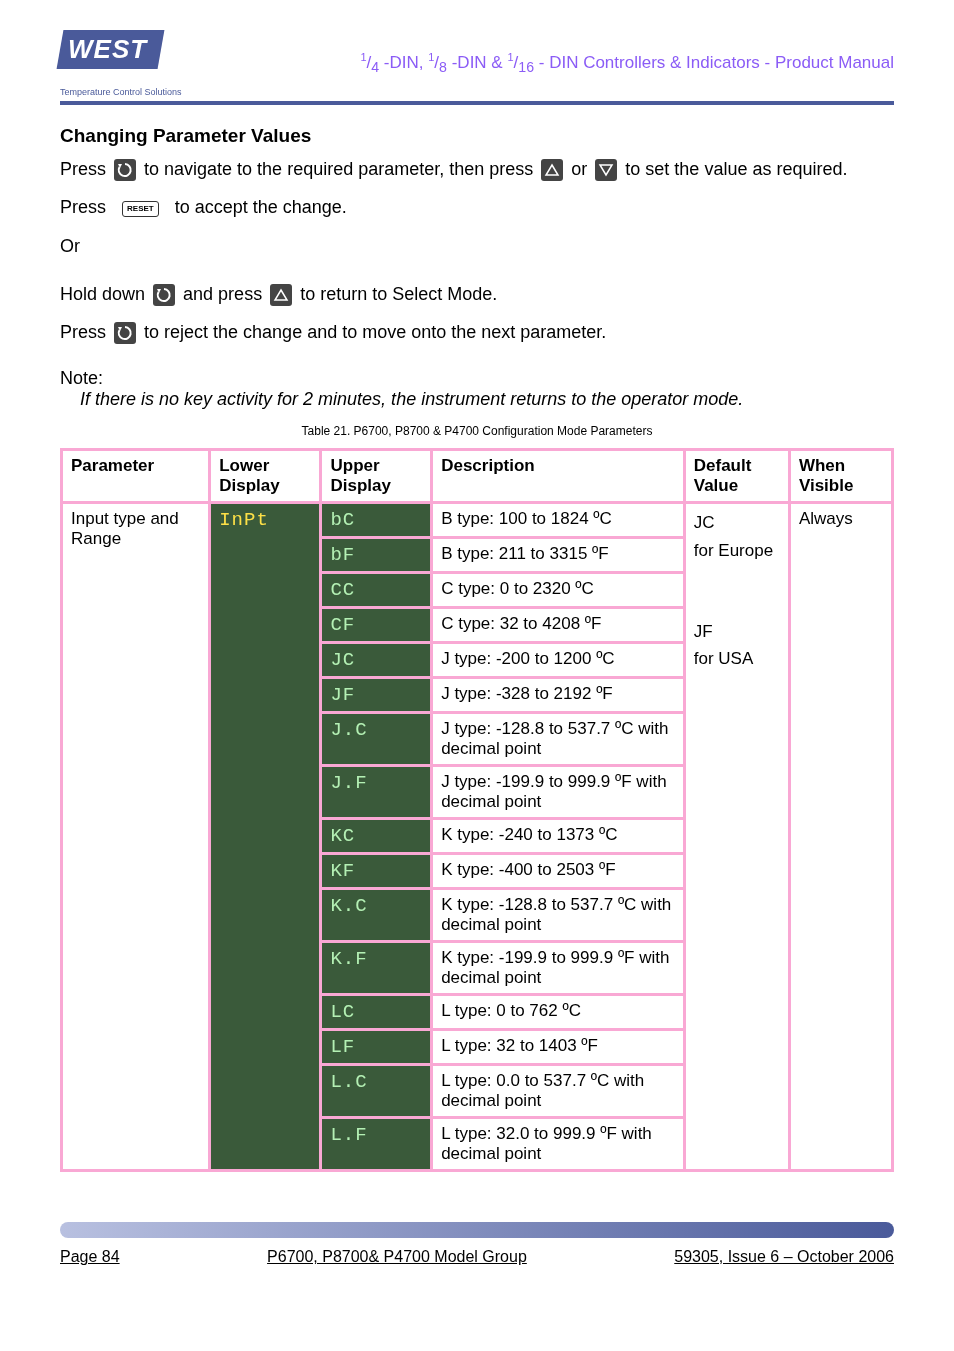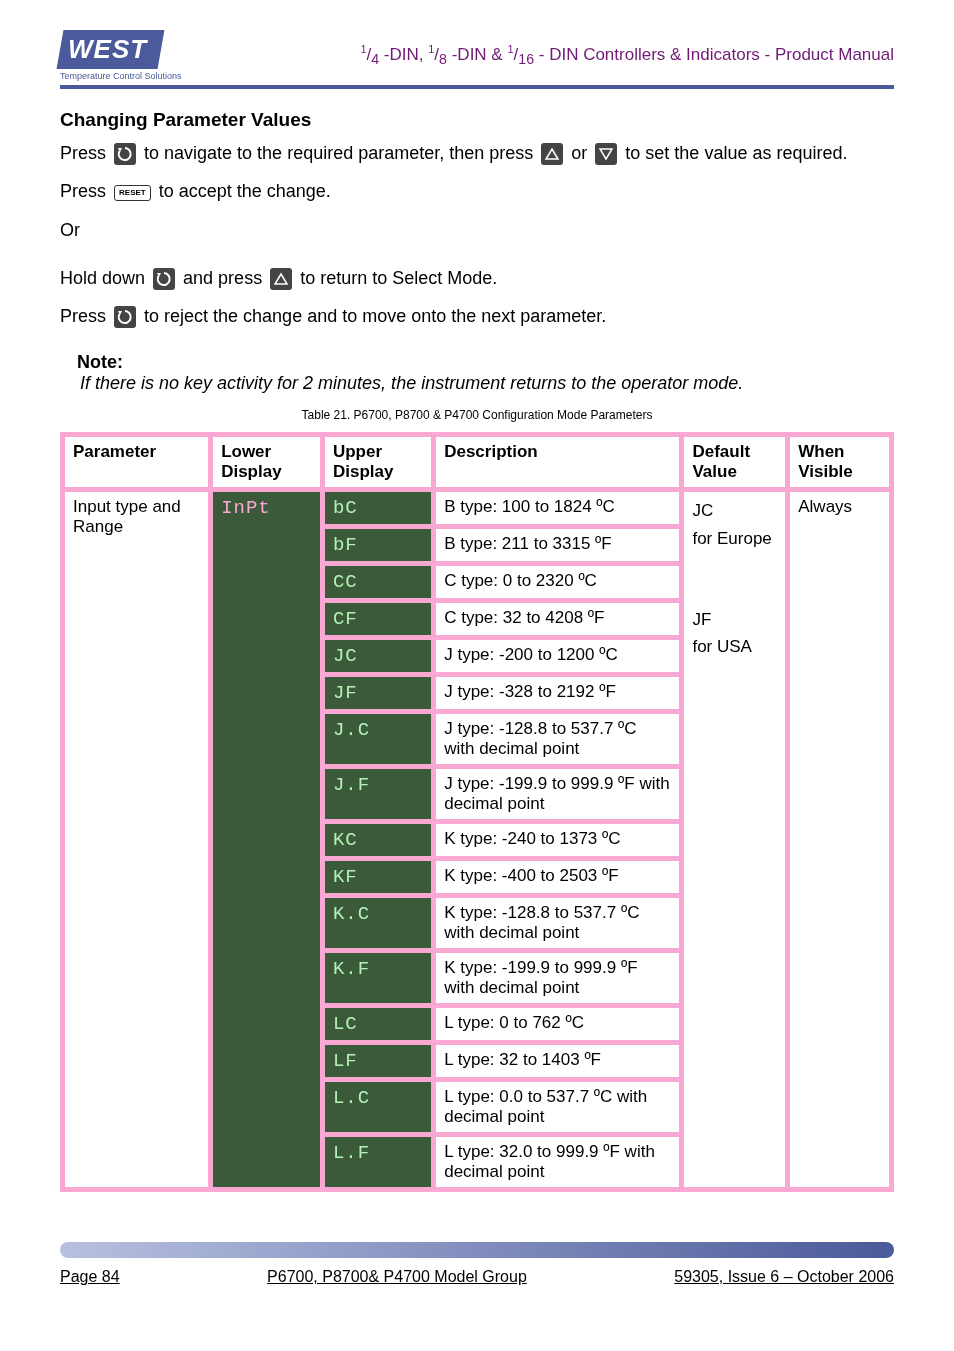--- a/index.html
+++ b/index.html
@@ -35,26 +35,26 @@
     font-weight: bold;
     font-size: 26px;
     padding: 4px 14px 4px 8px;
     letter-spacing: 1px;
     transform: skewX(-10deg);
   }
   .logo-main span { display:inline-block; transform: skewX(10deg);}
   .logo-sub {
     font-size: 9px;
     color: #4a5a9a;
-    margin-top: 2px;
+    margin-top: 18px;
     text-align: right;
   }
   .header-title {
     font-size: 17px;
-    color: #701a75;
+    color: #8b5cf6;
   }
   .header-title sup { font-size: 11px; }
   h3.section {
     font-size: 19px;
     font-weight: bold;
     margin: 10px 0 10px 0;
   }
   .indent {
     margin-left: 50px;
     margin-bottom: 14px;
@@ -76,59 +76,59 @@
     margin: 0 3px;
   }
   .icon-btn svg { position:absolute; top:2px; left:2px; }
   .icon-reset {
     display: inline-block;
     border: 1.5px solid #333;
     border-radius: 3px;
     font-size: 8px;
     padding: 3px 4px;
     vertical-align: middle;
-    margin: 0 3px;
+    margin: 0 11px;
     line-height: 1;
     font-weight: bold;
   }
-  .note-head { font-weight: bold; margin-left: 17px; }
+  .note-head { font-weight: normal; }
   .note-body { font-style: italic; margin-left: 20px; margin-bottom: 14px; }
   .table-caption {
     text-align: center;
     margin: 10px 0 10px 0;
     font-size: 12px;
   }
   table.param {
     border-collapse: collapse;
     width: 100%;
     font-size: 17px;
   }
   table.param th, table.param td {
-    border: 5px solid #f9a8d4;
+    border: 3px solid #f9a8d4;
     padding: 5px 8px;
     text-align: left;
     vertical-align: top;
   }
   table.param th {
     font-weight: bold;
     background: #fff;
   }
   .seg-cell {
     background: #3a5a3a;
     color: #b4f0b4;
     font-family: 'Courier New', monospace;
     font-size: 19px;
     text-align: center;
     font-weight: normal;
     letter-spacing: 1px;
     padding: 6px 4px;
   }
   .seg-cell-lower {
     background: #3a5a3a;
-    color: #f9a8d4;
+    color: #fde047;
     font-family: 'Courier New', monospace;
     font-size: 19px;
     text-align: center;
     vertical-align: top;
     padding-top: 8px;
     letter-spacing: 1px;
   }
   .default-cell { line-height:1.6; }
   .footer-bar {
     height: 16px;

